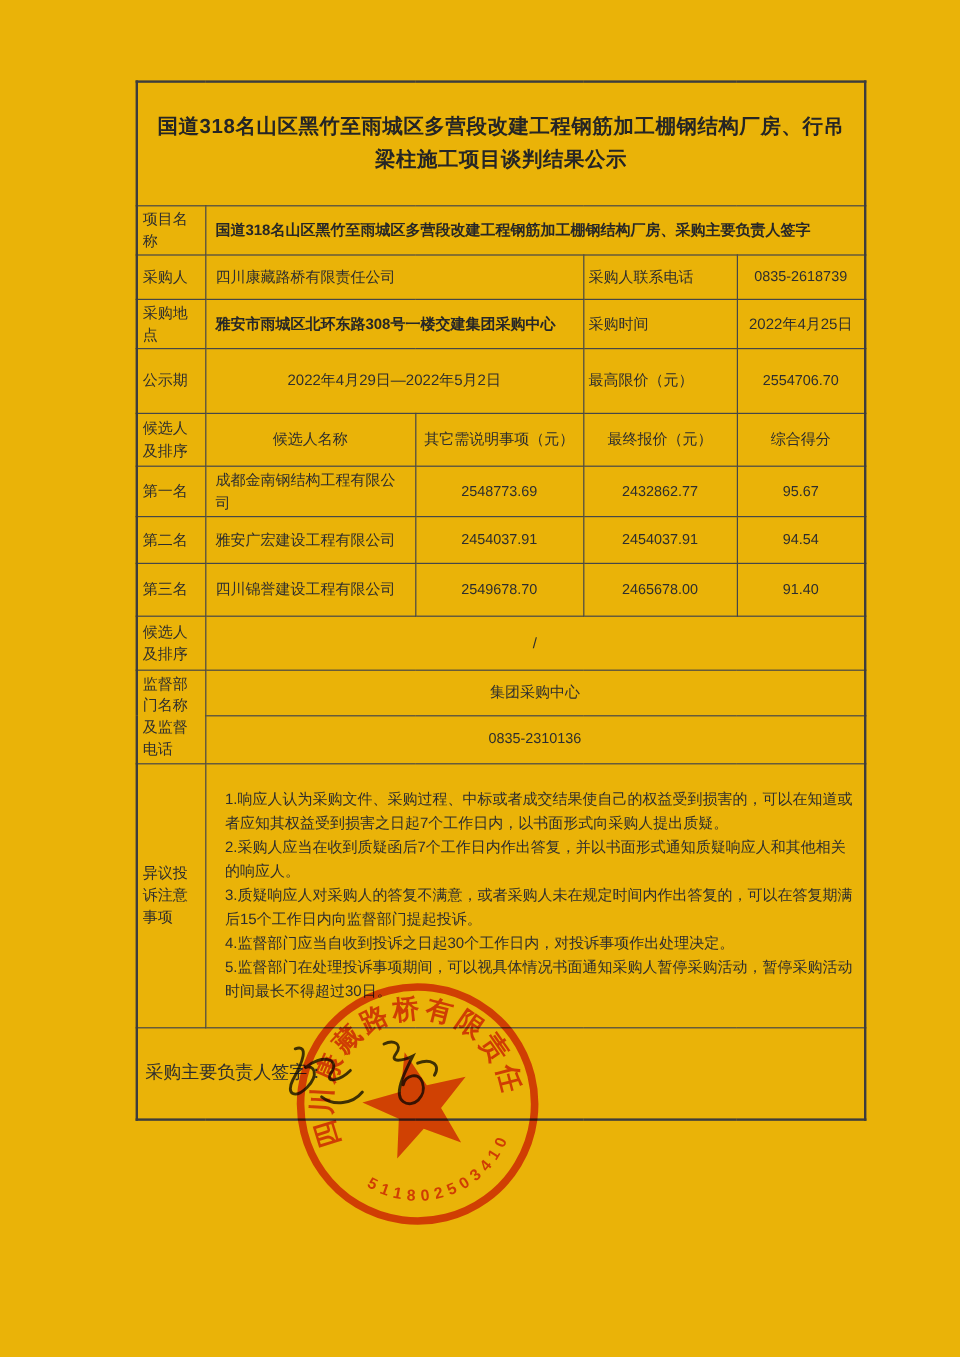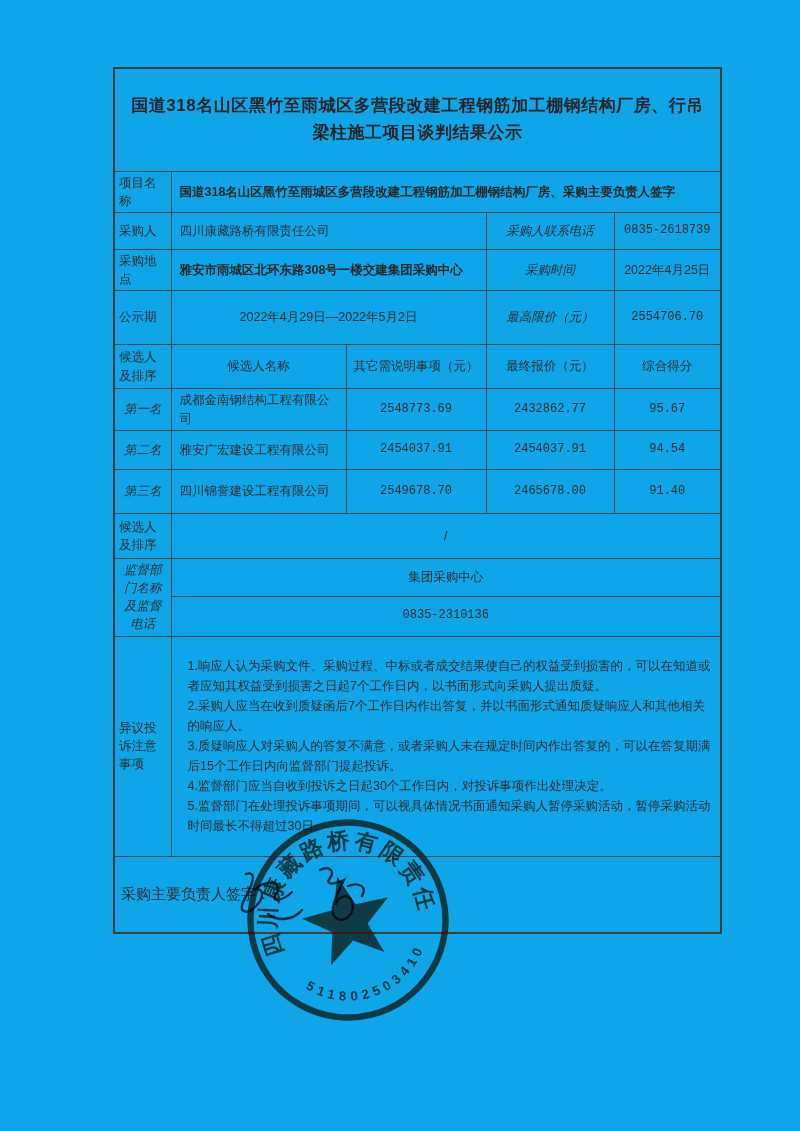--- a/index.html
+++ b/index.html
@@ -4,21 +4,21 @@
 <style>
   * { margin: 0; padding: 0; box-sizing: border-box; }
   html, body {
     width: 800px; height: 1131px;
     background: #fcfafb;
     font-family: "Liberation Sans", "DejaVu Sans", sans-serif;
     color: #2e2e2e;
     position: relative;
     overflow: hidden;
   }
-  .scan-page { position: absolute; inset: 0; background: #0ea5e9; }
+  .scan-page { position: absolute; inset: 0; background: #eab308; }
 
   .doc-table {
     position: absolute; left: 113px; top: 67px;
     width: 607px; height: 863px;
     border-collapse: collapse;
     table-layout: fixed;
     background: transparent;
   }
   .doc-table td {
     border: 1.5px solid #474747;
@@ -30,26 +30,26 @@
     color: #2e2e2e;
   }
   .doc-table { border: 2.5px solid #3d3d3d; }
 
   td.title-cell {
     font-size: 17px; font-weight: bold; text-align: center;
     padding: 0 14px; letter-spacing: 0.5px; line-height: 1.55;
     color: #252525;
   }
   td.lbl { text-align: left; padding-left: 4px; }
-  td.lbl-c { text-align: center; font-style: italic; }
+  td.lbl-c { text-align: left; }
   td.val-left { padding-left: 8px; }
   td.val-bold { font-weight: bold; padding-left: 8px; color: #272727; }
   td.val-center { text-align: center; }
   td.hdr { text-align: center; }
-  td.num { text-align: center; font-family: Liberation Mono, monospace; font-size: 12px; }
+  td.num { text-align: center; font-family: Liberation Sans, sans-serif; font-size: 12px; }
   td.objection-cell { vertical-align: middle; padding: 8px 8px 8px 16px; }
   .objection-item { font-size: 12.5px; line-height: 1.6; color: #2e2e2e; }
   td.sign-cell { vertical-align: middle; padding-left: 6px; font-size: 15px; }
 
   
   tr.r-title  td { height: 103px; }
   tr.r-proj   td { height: 41px; }
   tr.r-purch  td { height: 37px; }
   tr.r-loc    td { height: 41px; }
   tr.r-period td { height: 54px; }

